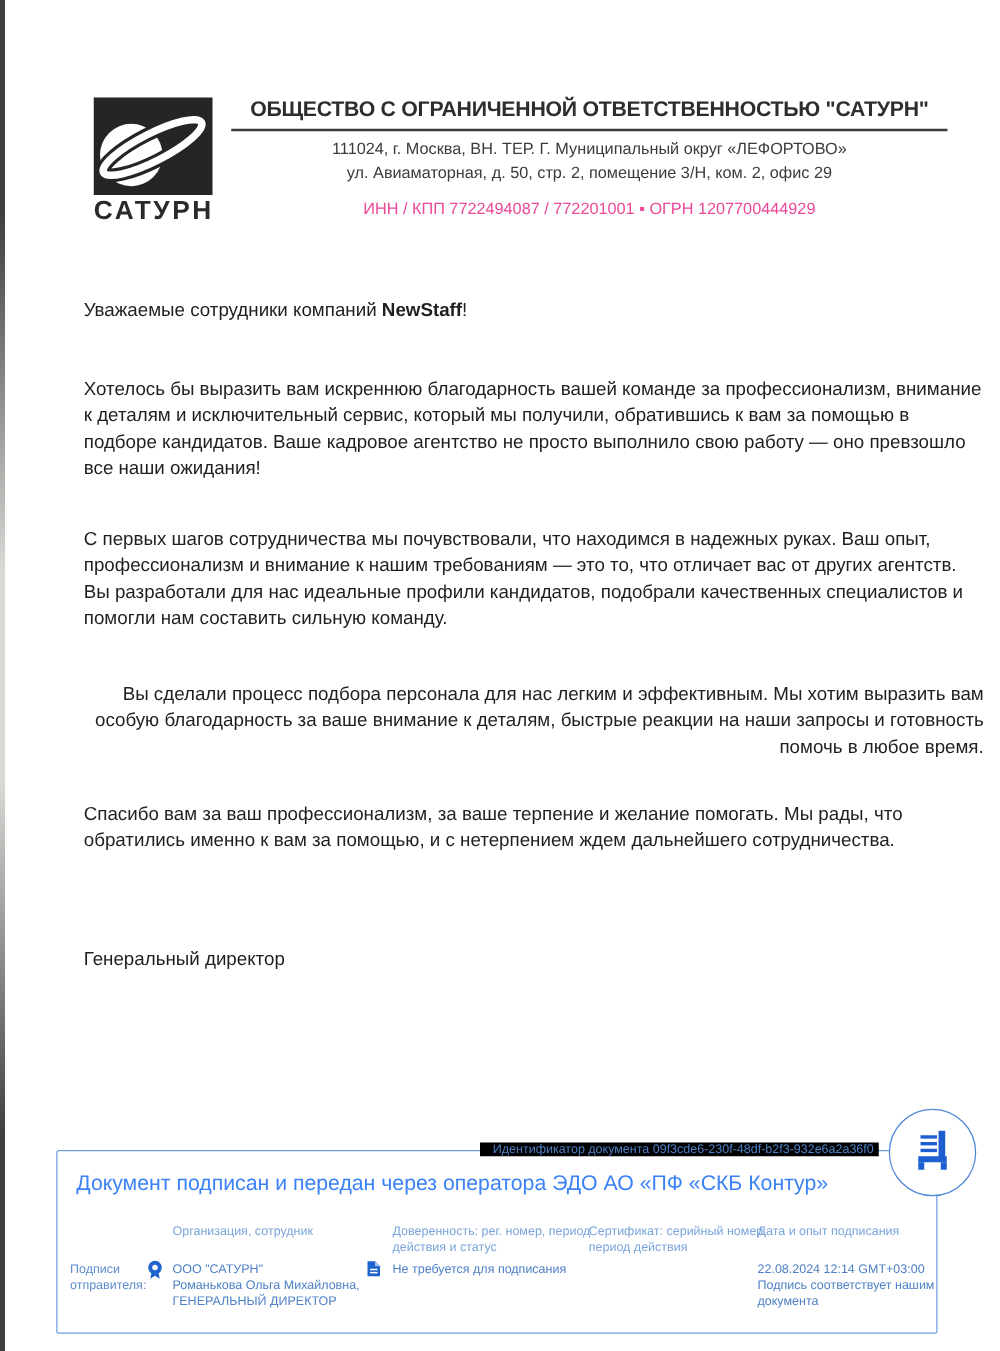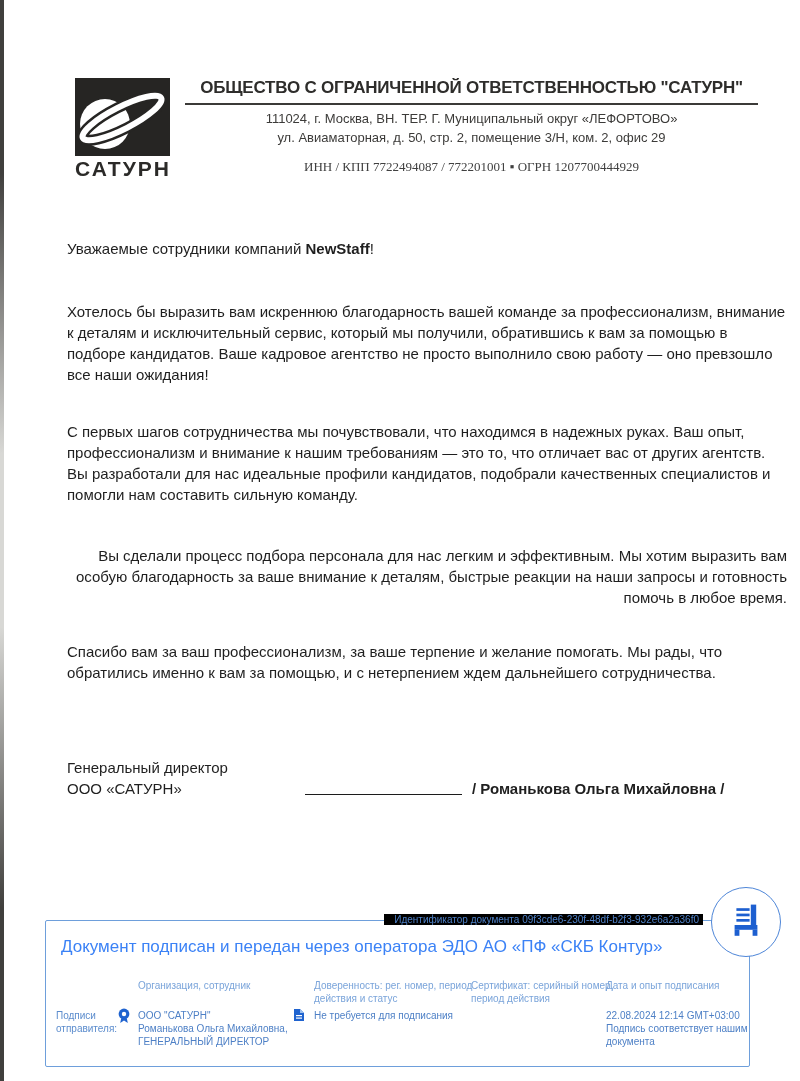--- a/index.html
+++ b/index.html
@@ -17,21 +17,21 @@
   .logo-box{position:absolute;left:75px;top:78px;width:95px;height:78px;background:#262523;}
   .logo-caption{
     position:absolute;left:56px;top:157px;width:134px;text-align:center;
     font-size:21px;font-weight:700;letter-spacing:2px;color:#2b2a28;
   }
   .lh-col{position:absolute;left:185px;top:78px;width:573px;text-align:center;color:#343434;}
   .lh-title{font-size:17px;font-weight:700;letter-spacing:-0.2px;color:#2e2d2b;}
   .lh-rule{height:2px;background:#3b3a38;margin-top:5px;}
   .lh-addr{font-size:13px;margin-top:4px;line-height:19px;color:#3c3b39;}
   .lh-addr2{font-size:13px;line-height:19px;color:#3c3b39;}
-  .lh-req{font-size:13px;margin-top:12px;color:#404040;font-family:Liberation Serif, serif;}
+  .lh-req{font-size:13px;margin-top:12px;color:#ec4899;}
 
   
   .letter{position:absolute;left:67px;top:238px;width:720px;font-size:15px;line-height:21px;}
   .greeting{margin:0 0 42px 0;}
   .greeting b{font-weight:700;}
   .par1{margin:0 0 36px 0;}
   .par2{margin:0 0 40px 0;}
   .par3{margin:0 0 33px 0;text-align:right;}
   .par4{margin:0 0 74px 0;}
   .signoff-role{margin:0;}
@@ -99,25 +99,20 @@
   <div class="lh-req">ИНН / КПП  7722494087  /  772201001 ▪ ОГРН  1207700444929</div>
 </div>
 
 <div class="letter">
   <p class="greeting"><span>Уважаемые сотрудники компаний </span><b>NewStaff</b><span>!</span></p>
   <p class="par1">Хотелось бы выразить вам искреннюю благодарность вашей команде за профессионализм, внимание к деталям и исключительный сервис, который мы получили, обратившись к вам за помощью в подборе кандидатов. Ваше кадровое агентство не просто выполнило свою работу — оно превзошло все наши ожидания!</p>
   <p class="par2">С первых шагов сотрудничества мы почувствовали, что находимся в надежных руках. Ваш опыт, профессионализм и внимание к нашим требованиям — это то, что отличает вас от других агентств. Вы разработали для нас идеальные профили кандидатов, подобрали качественных специалистов и помогли нам составить сильную команду.</p>
   <p class="par3">Вы сделали процесс подбора персонала для нас легким и эффективным. Мы хотим выразить вам особую благодарность за ваше внимание к деталям, быстрые реакции на наши запросы и готовность помочь в любое время.</p>
   <p class="par4">Спасибо вам за ваш профессионализм, за ваше терпение и желание помогать. Мы рады, что обратились именно к вам за помощью, и с нетерпением ждем дальнейшего сотрудничества.</p>
   <p class="signoff-role">Генеральный директор</p>
-  <div class="signoff-row">
-    <span class="signoff-org">ООО «САТУРН»</span>
-    <span class="sig-line"></span>
-    <span class="signoff-name">/ Романькова Ольга Михайловна /</span>
-  </div>
 </div>
 
 <div class="stamp">
   <div class="stamp-id">Идентификатор документа 09f3cde6-230f-48df-b2f3-932e6a2a36f0</div>
   <div class="stamp-title">Документ подписан и передан через оператора ЭДО АО «ПФ «СКБ Контур»</div>
 
   <div class="st st-label st-nowrap hdr-org">
     <div>Организация, сотрудник</div>
   </div>
   <div class="st st-label st-nowrap hdr-poa">

